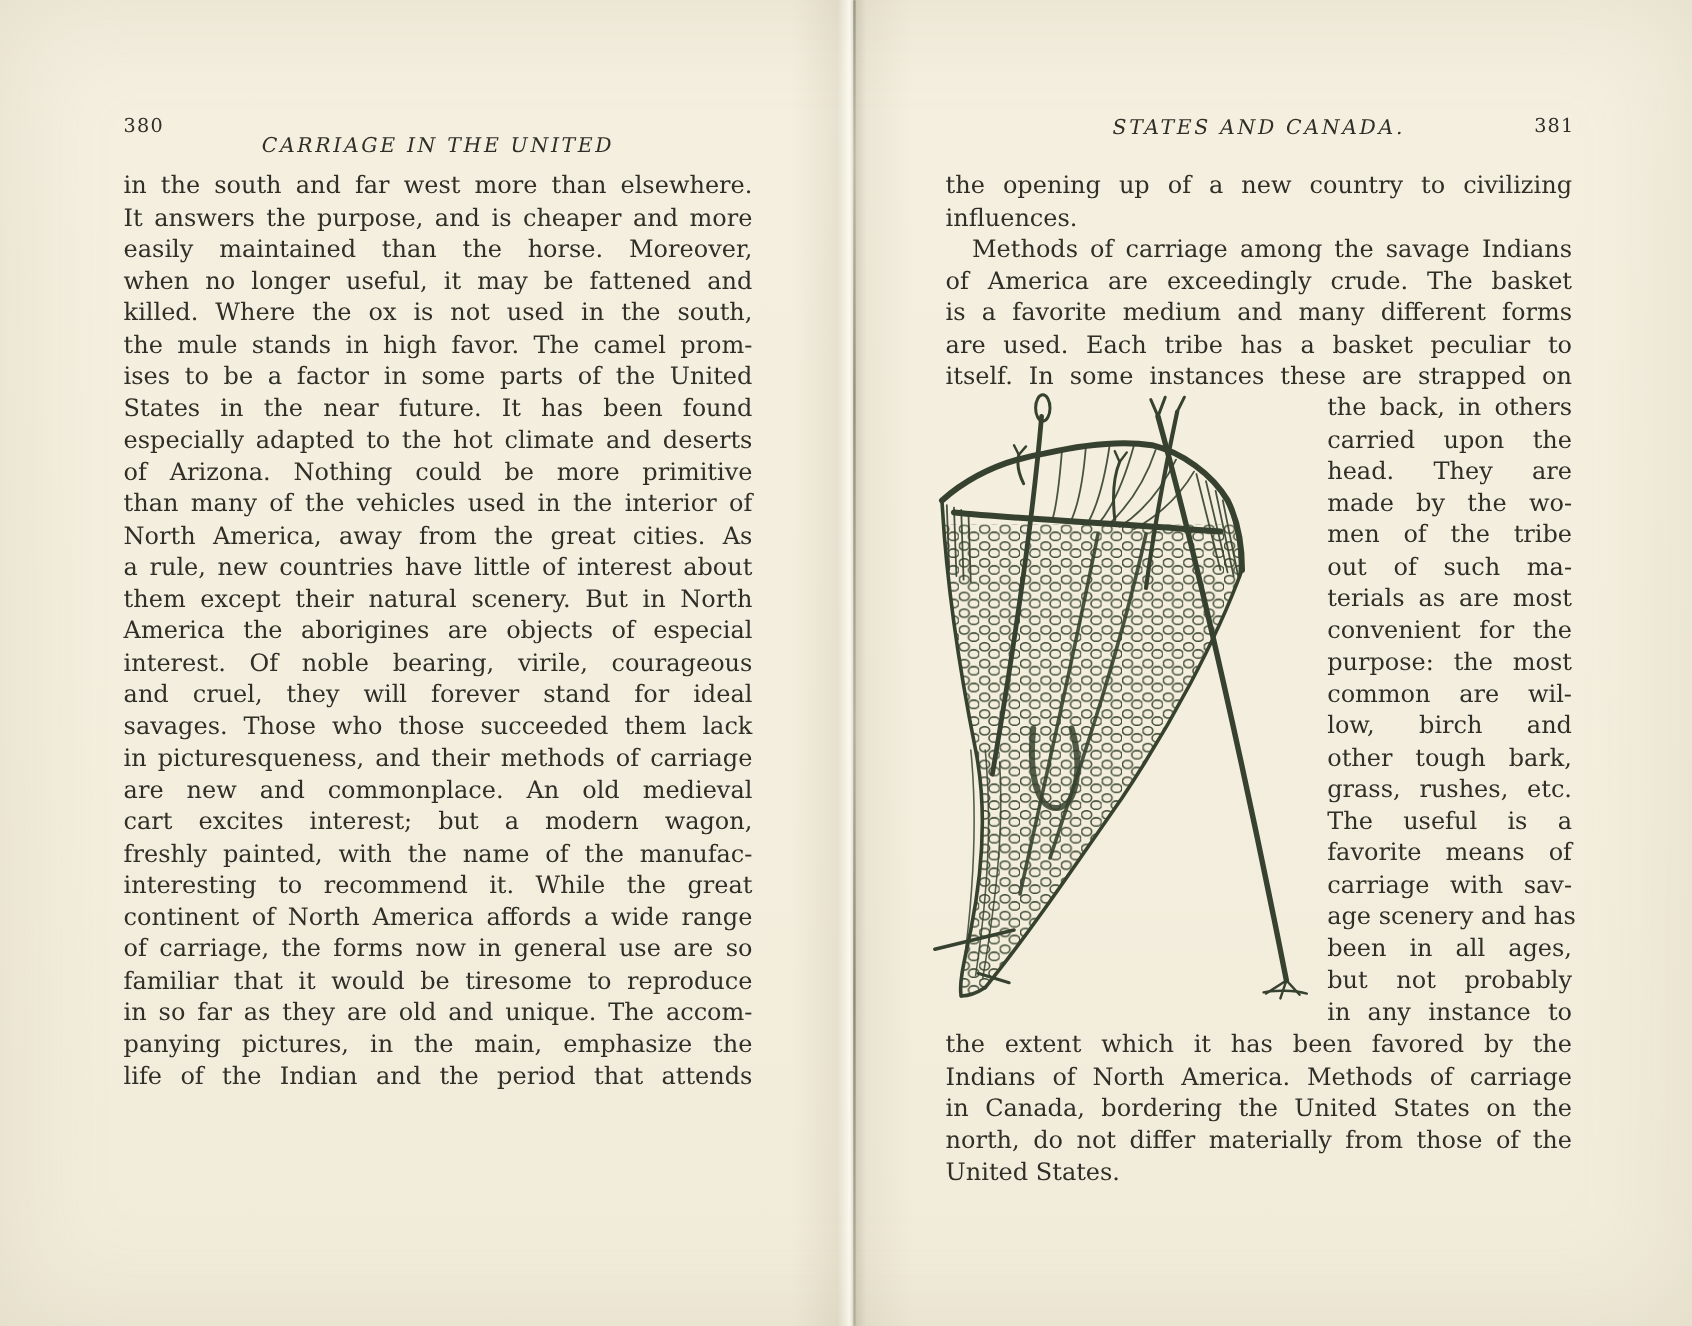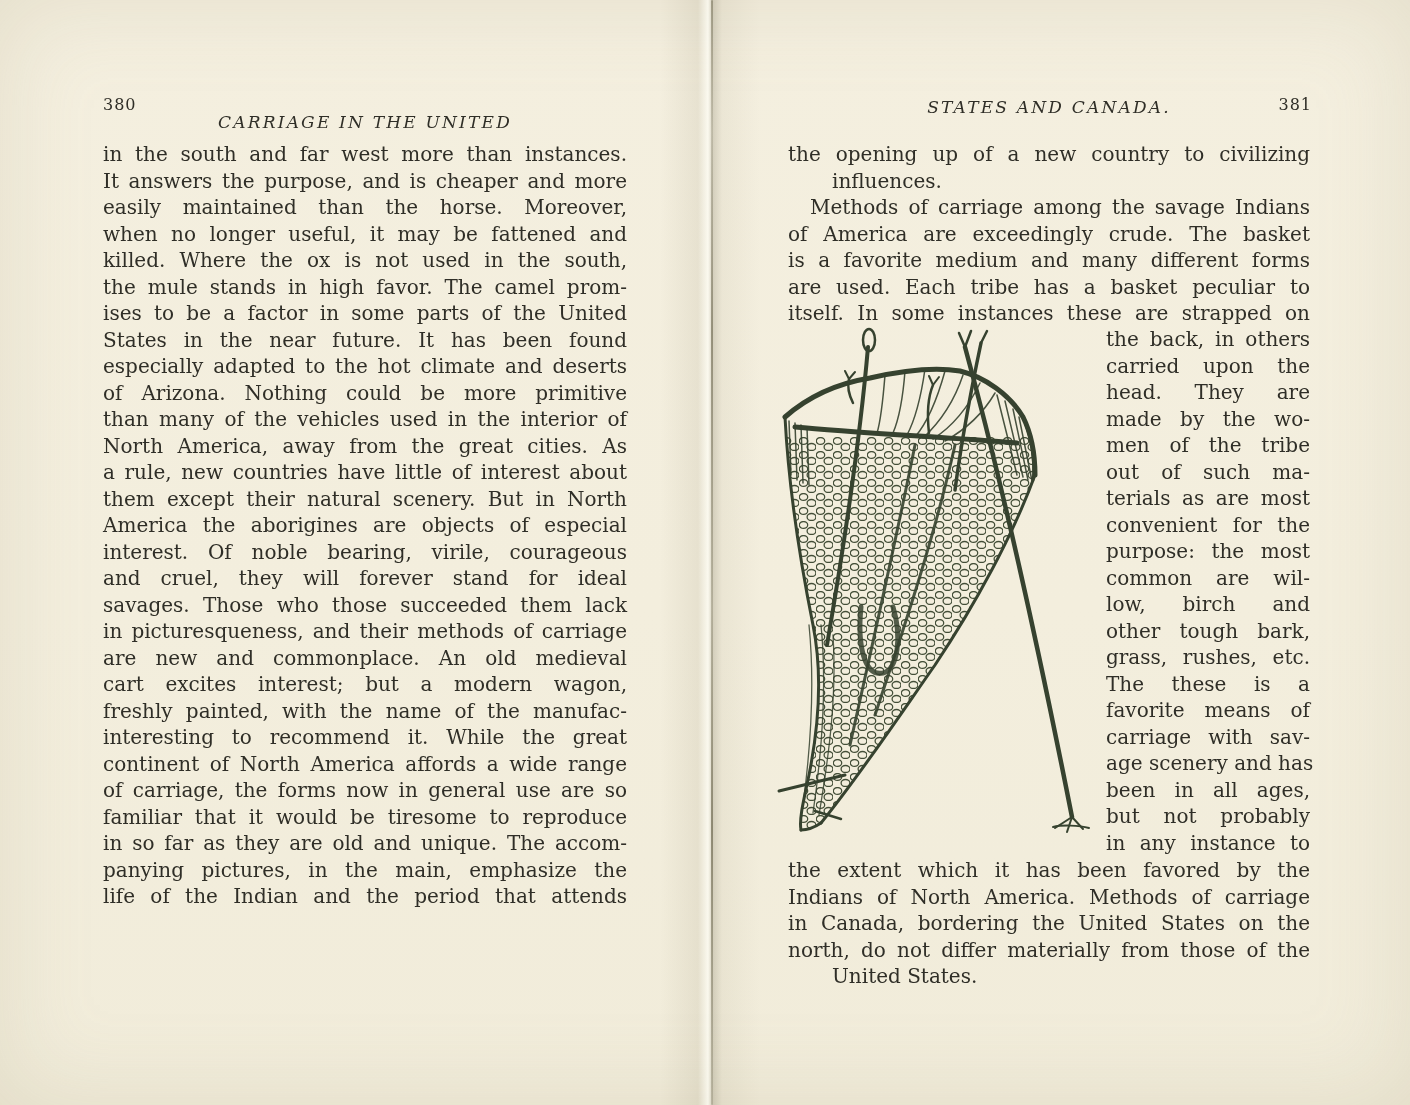--- a/index.html
+++ b/index.html
@@ -44,37 +44,37 @@
     letter-spacing:2.2px;white-space:nowrap;text-align:center;
   }
   .textcol{position:absolute;font-size:20px;}
   .tline{
     height:26.5px;line-height:26.5px;
     text-align:justify;text-align-last:justify;
     text-justify:inter-word;
     white-space:nowrap;
     overflow:visible;
   }
-  .tline.nojust{text-align:left;text-align-last:left;margin-left:44px;}
+  .tline.nojust{text-align:left;text-align-last:left;}
   .tline.indent{padding-left:22px;}
   .illustration{position:absolute;left:765px;top:325px;width:340px;height:520px;}
 </style>
 </head>
 <body>
 
 <div class="spread">
 
   <div class="gutter"></div>
   <div class="crease"></div>
 
   <div>
     <div class="pagehead-num" style="left:103px;top:95px;">380</div>
     <div class="pagehead-title" style="left:103px;top:112px;width:524px;">CARRIAGE IN THE UNITED</div>
     <div class="textcol" style="left:103px;top:141px;width:524px;">
-        <div class="tline">in the south and far west more than instances.</div>
+        <div class="tline">in the south and far west more than elsewhere.</div>
         <div class="tline">It answers the purpose, and is cheaper and more</div>
         <div class="tline">easily maintained than the horse.  Moreover,</div>
         <div class="tline">when no longer useful, it may be fattened and</div>
         <div class="tline">killed.  Where the ox is not used in the south,</div>
         <div class="tline">the mule stands in high favor.  The camel prom-</div>
         <div class="tline">ises to be a factor in some parts of the United</div>
         <div class="tline">States in the near future.  It has been found</div>
         <div class="tline">especially adapted to the hot climate and deserts</div>
         <div class="tline">of Arizona.  Nothing could be more primitive</div>
         <div class="tline">than many of the vehicles used in the interior of</div>
@@ -120,21 +120,21 @@
         <div class="tline">made by the wo-</div>
         <div class="tline">men of the tribe</div>
         <div class="tline">out of such ma-</div>
         <div class="tline">terials as are most</div>
         <div class="tline">convenient for the</div>
         <div class="tline">purpose: the most</div>
         <div class="tline">common are wil-</div>
         <div class="tline">low, birch and</div>
         <div class="tline">other tough bark,</div>
         <div class="tline">grass, rushes, etc.</div>
-        <div class="tline">The these is a</div>
+        <div class="tline">The useful is a</div>
         <div class="tline">favorite means of</div>
         <div class="tline">carriage with sav-</div>
         <div class="tline">age scenery and has</div>
         <div class="tline">been in all ages,</div>
         <div class="tline">but not probably</div>
         <div class="tline">in any instance to</div>
       </div>
 
     <div class="textcol" style="left:788px;top:857px;width:522px;">
         <div class="tline">the extent which it has been favored by the</div>

